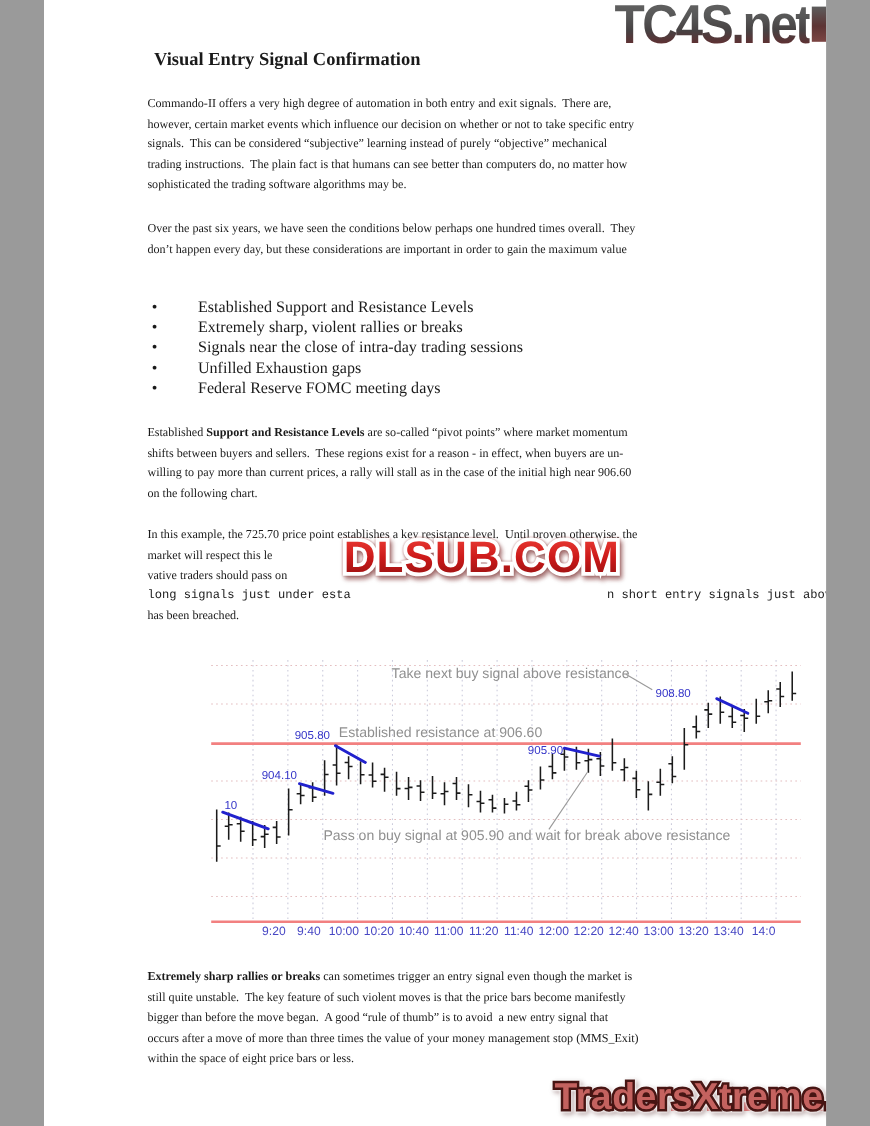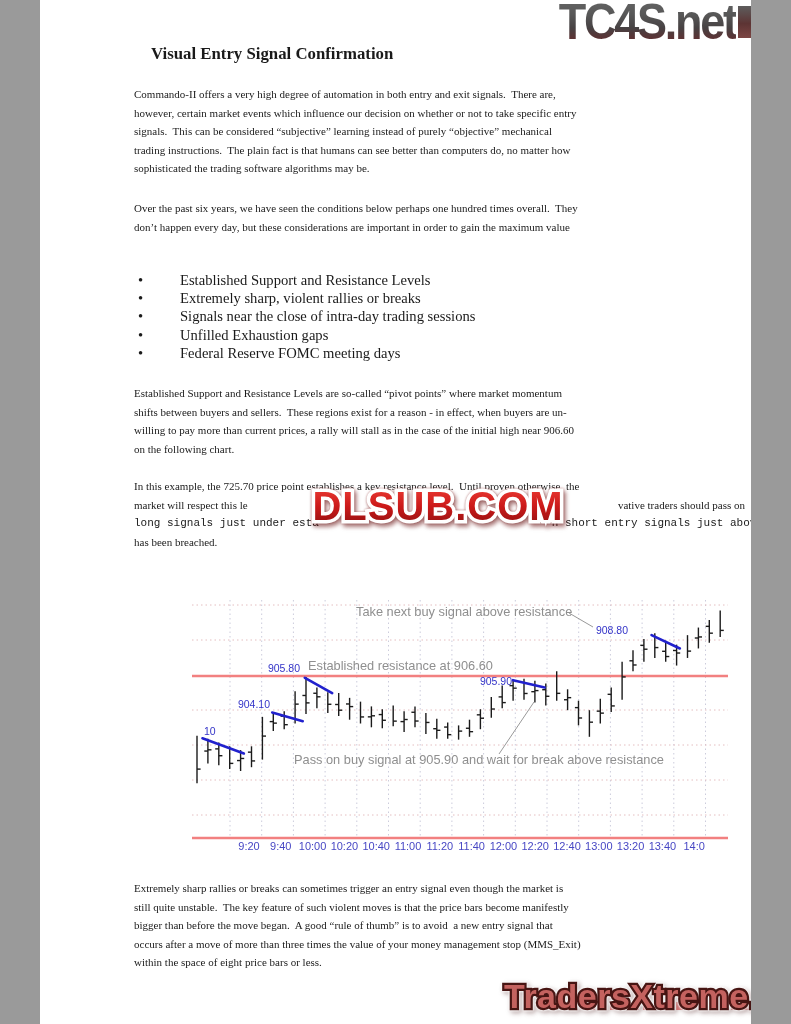--- a/index.html
+++ b/index.html
@@ -1,35 +1,35 @@
 <!DOCTYPE html>
 <html><head>
 <meta charset="utf-8">
 <style>
   html,body{margin:0;padding:0;background:#9a9a9a;}
   .page{position:relative;width:711px;height:1024px;background:#ffffff;overflow:hidden;
         font-family:"Liberation Serif",serif;color:#1a1a1a;margin:0 auto;}
   .text-block{position:absolute;left:94px;width:648px;font-size:11px;line-height:18.6px;}
   .line{white-space:pre;display:block;}
-  .bold{font-weight:normal;}
-  .doc-title{position:absolute;left:111px;top:44px;font-size:16.8px;font-weight:bold;}
+  .bold{font-weight:bold;}
+  .doc-title{position:absolute;left:100px;top:44px;font-size:16.8px;font-weight:bold;}
   
   .tc4s{position:absolute;top:-7px;right:15px;font-family:"Liberation Sans",sans-serif;
         font-weight:900;font-size:50px;letter-spacing:-2.5px;transform:scaleX(.9);transform-origin:100% 50%;
         background:linear-gradient(180deg,#6a6a6a 0%,#575757 38%,#474243 60%,#5e3133 80%,#7e4a49 100%);
         -webkit-background-clip:text;background-clip:text;color:transparent;}
   .tc4s-bar{position:absolute;top:6px;right:0;width:13px;height:32px;
         background:linear-gradient(180deg,#5d5d5d 0%,#5d3434 55%,#7c4543 100%);}
   
   .bullets{position:absolute;left:94px;top:271px;width:648px;font-size:14.6px;line-height:18.2px;}
   .bullet-row{display:flex;}
   .bullet-glyph{width:46px;padding-left:4px;box-sizing:border-box;}
   
   .split{display:flex;justify-content:space-between;}
-  .w2{width:611px;} .w3{width:629px;font-family:Liberation Mono, monospace;}
+  .w2{width:611px;flex-direction:column;} .w3{width:629px;font-family:Liberation Mono, monospace;}
   
   .chart{position:absolute;left:150px;top:592px;width:540px;height:270px;}
   
   .dlsub{position:absolute;left:244px;top:478px;
          filter:drop-shadow(2px 3px 2px rgba(90,10,10,.45)) drop-shadow(0 0 1px rgba(130,20,20,.5));}
   
   .txtreme{position:absolute;left:462px;top:971px;
          filter:drop-shadow(0 0 1.2px #fff) drop-shadow(0 0 1.2px #fff) drop-shadow(2px 2px 2px rgba(60,10,10,.35));}
   .under-scribble{position:absolute;left:548px;top:1002px;width:238px;height:8px;
          background:repeating-linear-gradient(90deg,rgba(220,40,40,.55) 0 7px,rgba(220,40,40,0) 7px 11px);

